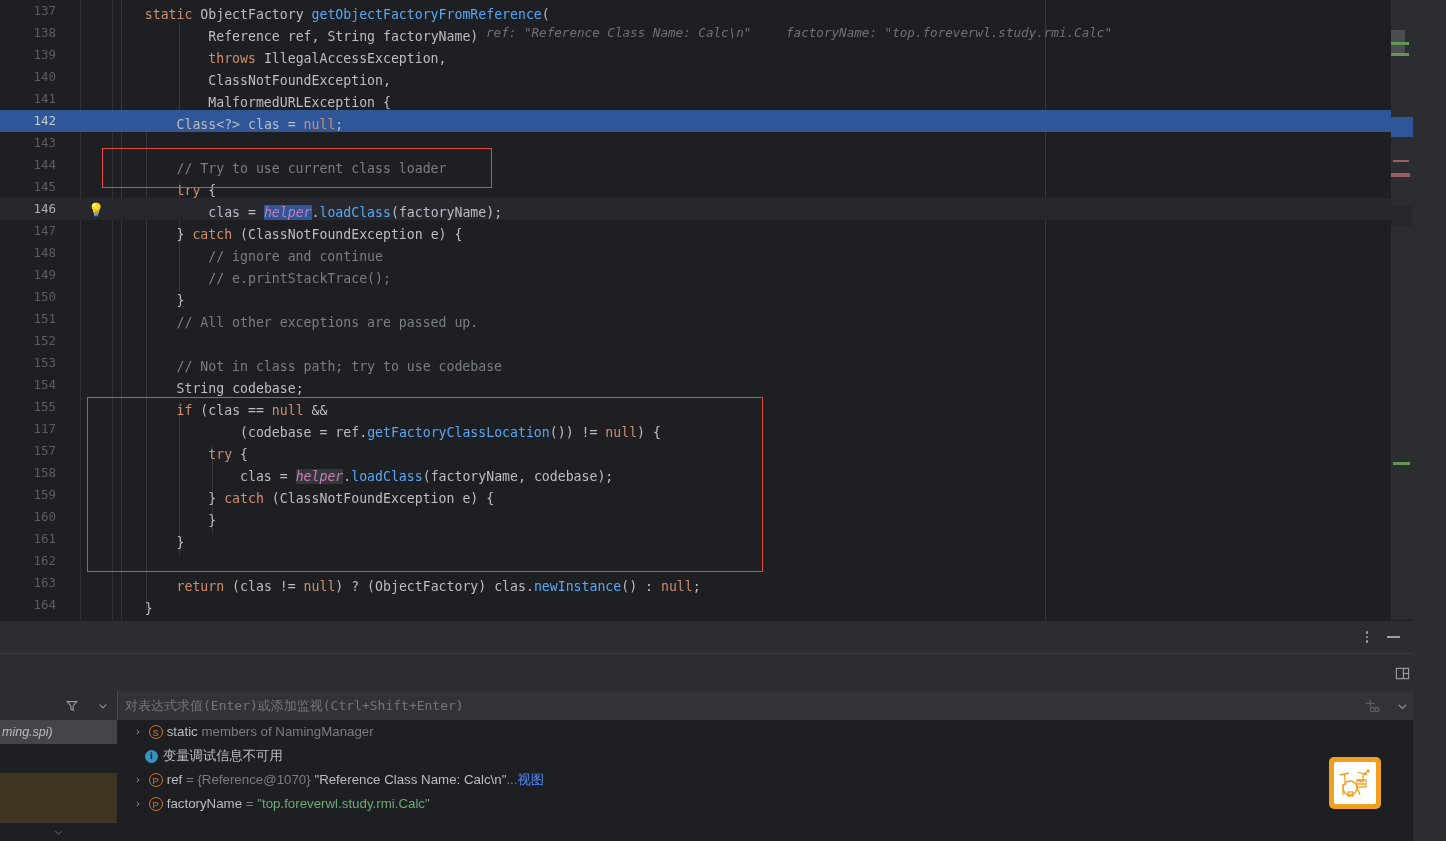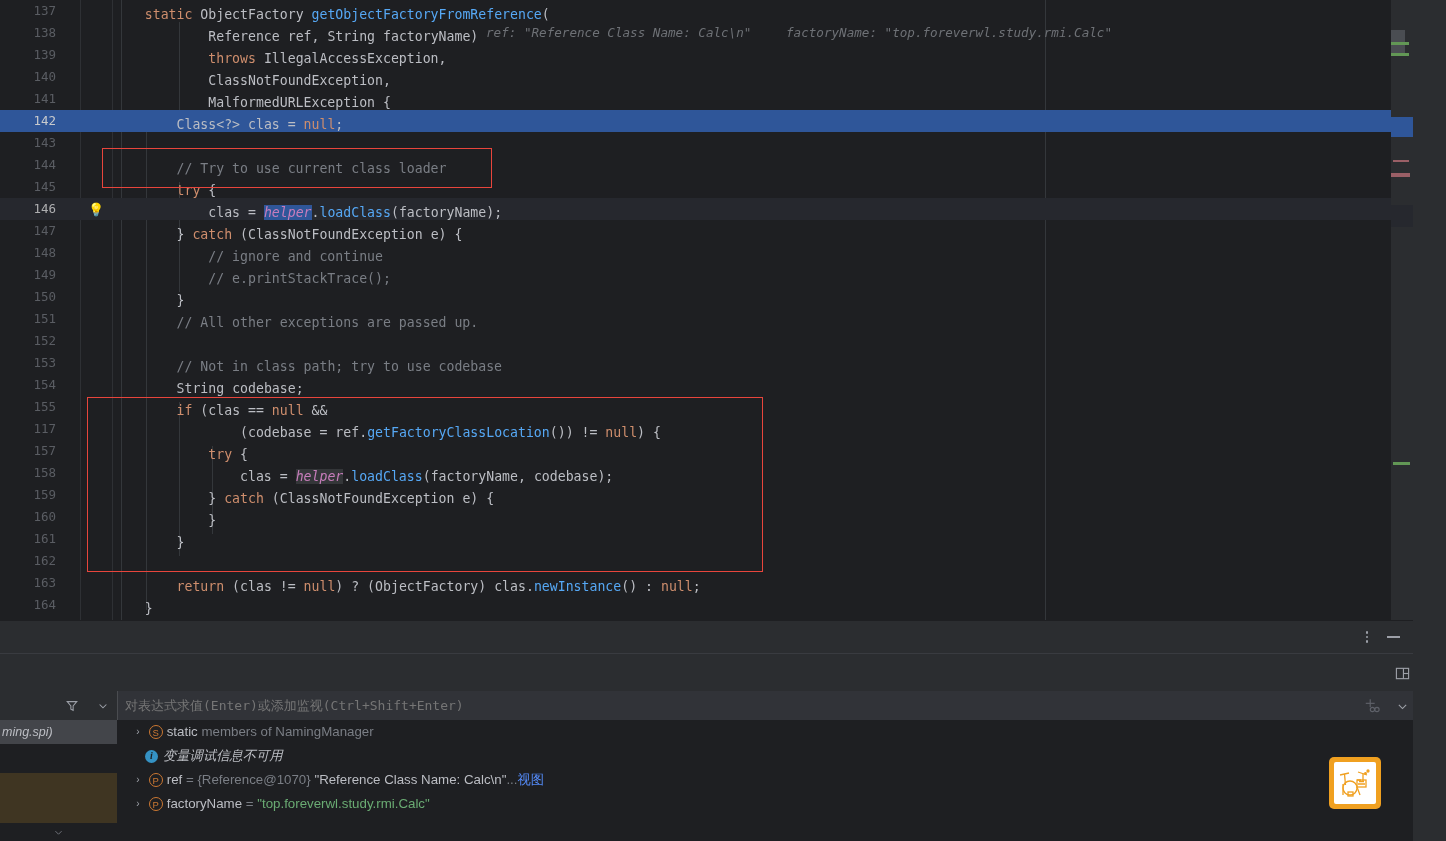--- a/index.html
+++ b/index.html
@@ -347,21 +347,21 @@
         </div>
       </div>
 
       <div id="vars-list">
 
         <div class="var-row">
           <span class="chev">›</span>
           <span class="badge">S</span><span class="v-name">static</span><span class="v-dim"> members of NamingManager</span>
         </div>
 
-        <div class="var-row" style="padding-left:28px;font-style:italic;">
+        <div class="var-row" style="padding-left:28px;">
           <span class="badge-info">i</span><span class="v-cn">变量调试信息不可用</span>
         </div>
 
         <div class="var-row">
           <span class="chev">›</span>
           <span class="badge">P</span><span class="v-name">ref</span><span class="v-eq"> = </span><span class="v-ref">{Reference@1070}</span><span style="color:#7A7E85;"> </span><span class="v-strw">"Reference Class Name: Calc\n"</span><span class="v-dim">...</span><span class="v-link">视图</span>
         </div>
 
         <div class="var-row">
           <span class="chev">›</span>

